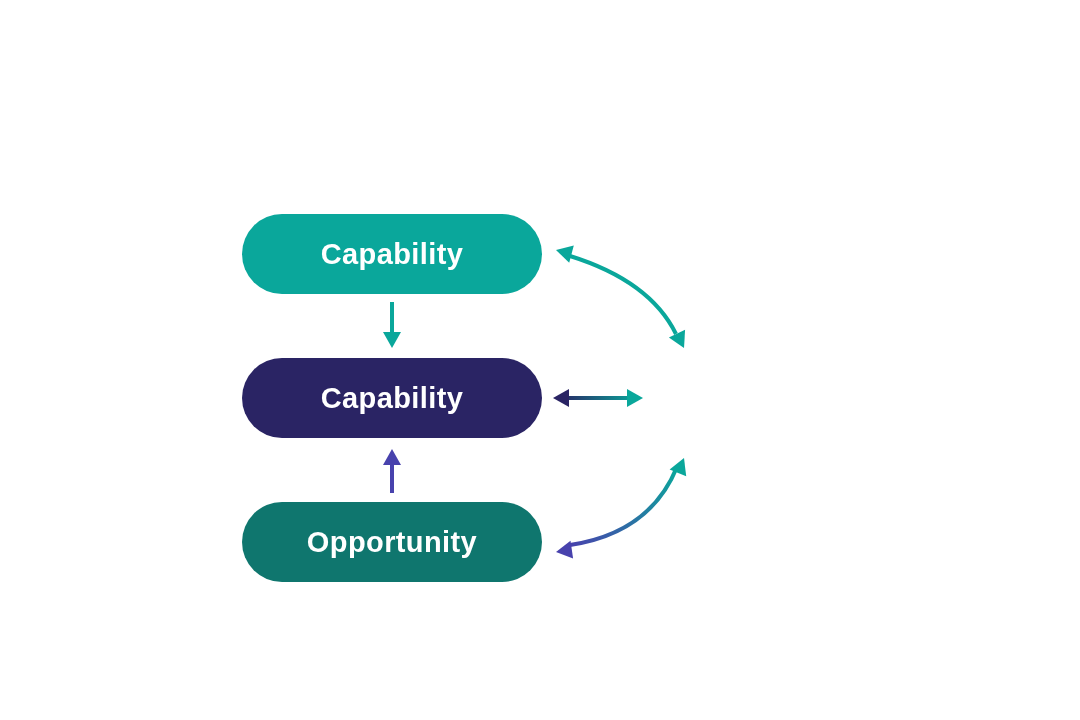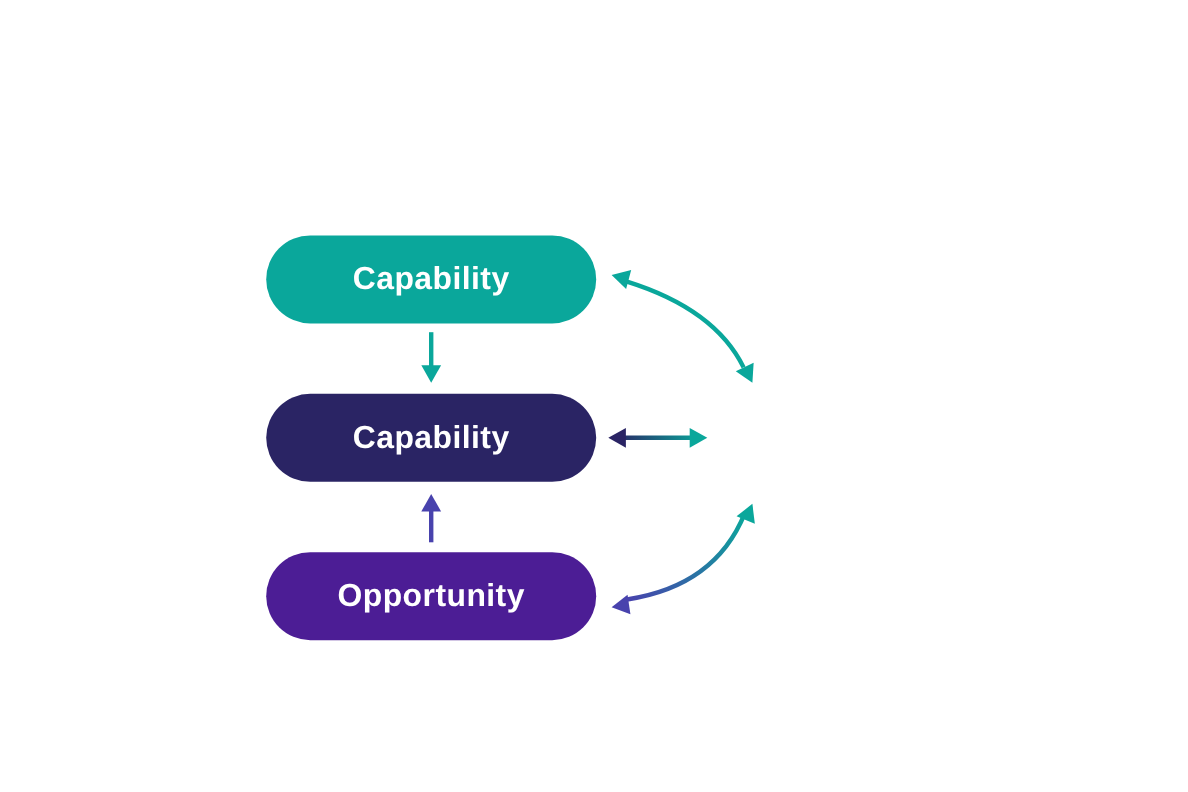--- a/index.html
+++ b/index.html
@@ -96,18 +96,18 @@
   </svg>
 
   <div class="pill" id="node-capability" style="background-color: rgb(10, 167, 155);">
     <span>Capability</span>
   </div>
 
   <div class="pill" id="node-motivation" style="background-color: rgb(42, 36, 100);">
     <span>Capability</span>
   </div>
 
-  <div class="pill" id="node-opportunity" style="background-color: #4c1d95;">
+  <div class="pill" id="node-opportunity" style="background-color: #0f766e;">
     <span>Opportunity</span>
   </div>
 
 
 </div>
 
 </body></html>

